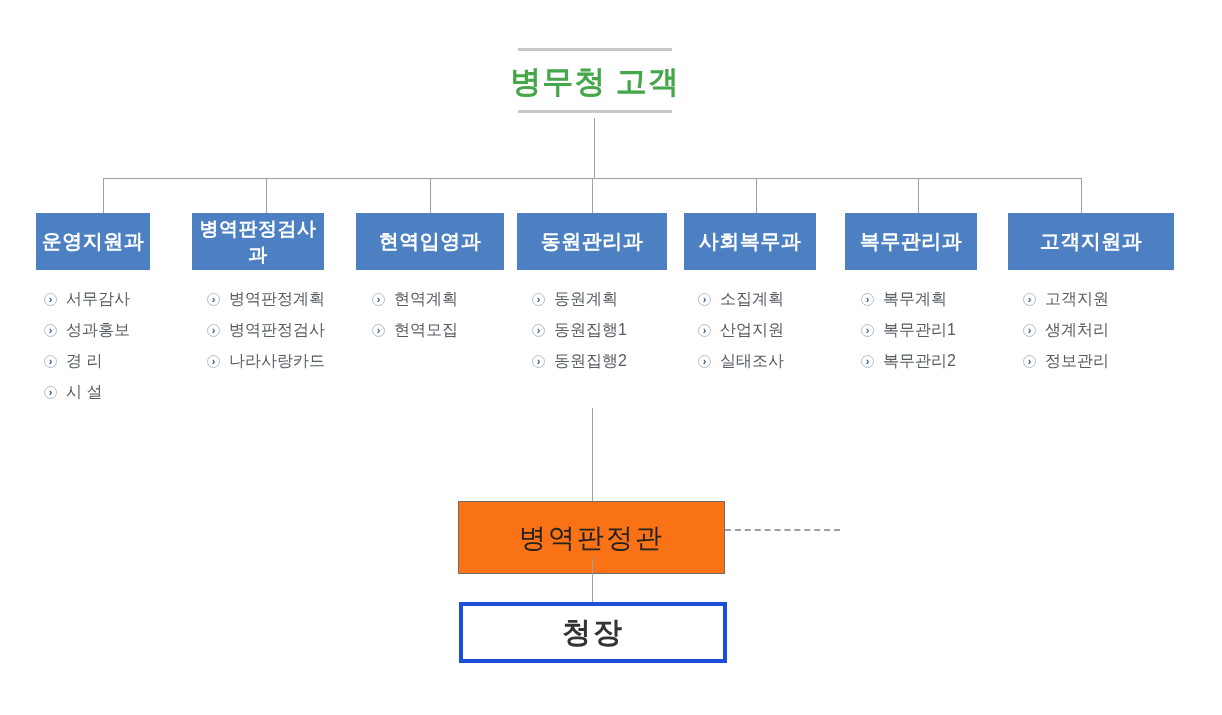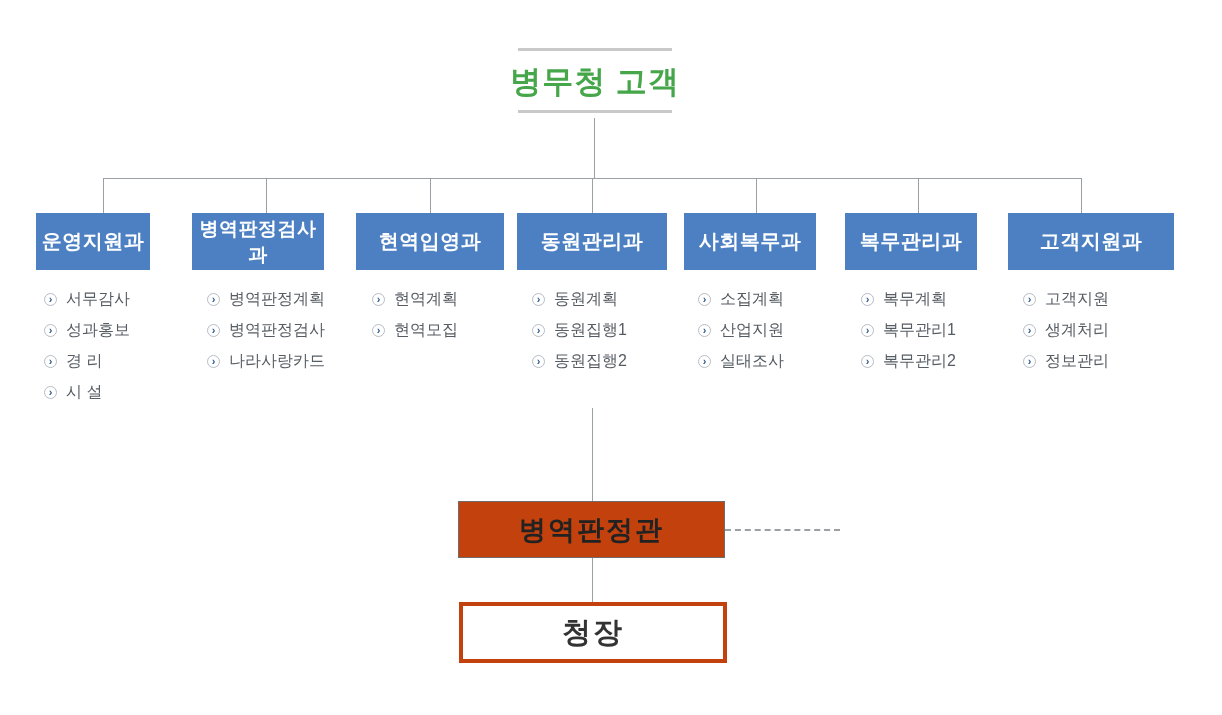--- a/index.html
+++ b/index.html
@@ -37,28 +37,28 @@
     font-size:16px;color:#565c63;white-space:nowrap;
   }
   .bullet{
     width:13px;height:13px;border-radius:50%;border:1px solid #b6bdc7;
     background:#ffffff;color:#2f5a8f;font-size:11px;font-weight:bold;
     display:inline-flex;align-items:center;justify-content:center;
     line-height:13px;flex:0 0 auto;padding-bottom:1px;box-sizing:border-box;
   }
   
   .judge-box{
-    position:absolute;left:458px;top:501px;width:267px;height:57px;
-    border:1px solid #6d6d6d;background:#c2410c;box-sizing:border-box;
+    position:absolute;left:458px;top:501px;width:267px;height:73px;
+    border:1px solid #6d6d6d;background:#f97316;box-sizing:border-box;
     display:flex;align-items:center;justify-content:center;
-    font-size:27px;font-weight:bold;color:#222222;letter-spacing:2px;
+    font-size:27px;font-weight:normal;color:#222222;letter-spacing:2px;
   }
   .chief-box{
     position:absolute;left:459px;top:602px;width:268px;height:61px;
-    border:4px solid #c2410c;background:#ffffff;box-sizing:border-box;
+    border:4px solid #1d4ed8;background:#ffffff;box-sizing:border-box;
     display:flex;align-items:center;justify-content:center;
     font-size:29px;font-weight:bold;color:#333333;letter-spacing:2px;
   }
 </style>
 </head>
 <body>
 
 <div id="canvas">
 
   <div class="title-rule top"></div>

